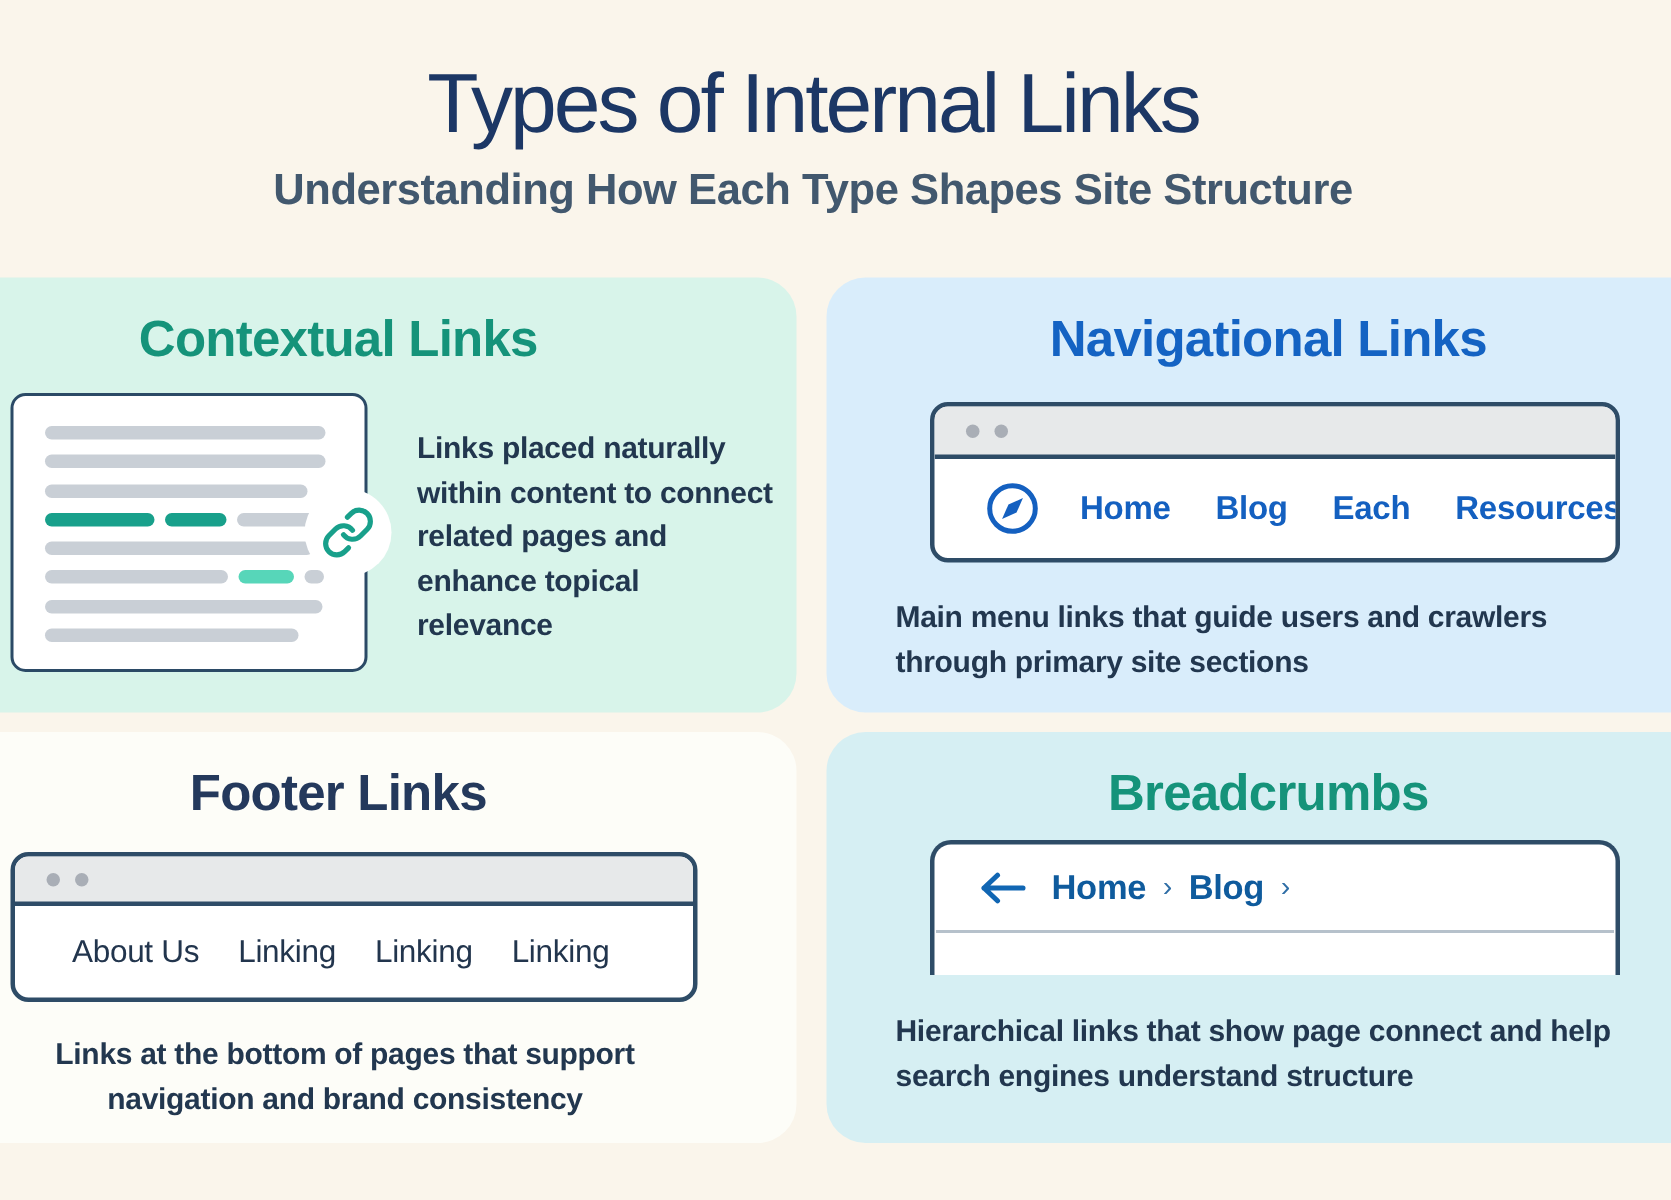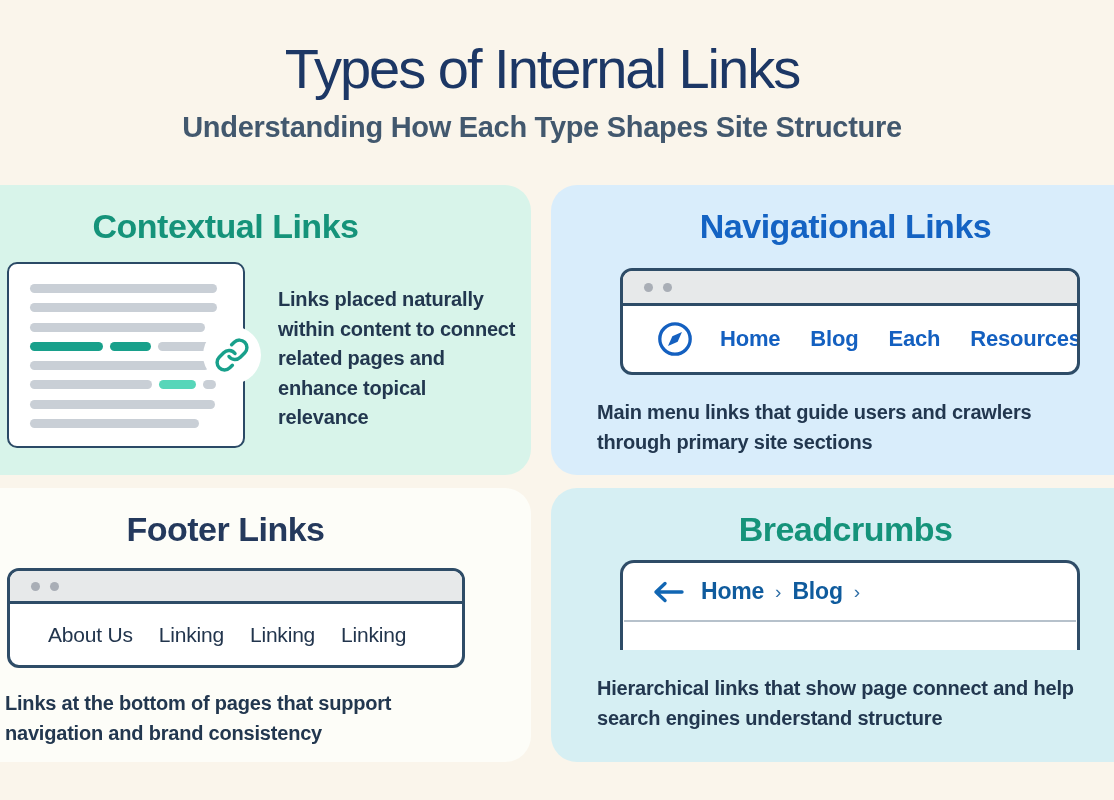--- a/index.html
+++ b/index.html
@@ -32,21 +32,21 @@
   .title-green{color:#15937a;}
   .title-blue{color:#1463c3;}
   .title-navy{color:#24395c;}
   .desc{
     position:absolute;font-size:20px;line-height:30px;color:#22374f;
     letter-spacing:-0.2px;
     font-weight:bold;
   }
   .desc-contextual{left:358px;top:100px;width:240px;line-height:29.5px;}
   .desc-navigational{left:46px;top:212px;width:478px;}
-  .desc-footer{left:85px;top:200px;width:450px;}
+  .desc-footer{left:85px;top:200px;width:450px;text-align:center;}
   .desc-breadcrumbs{left:46px;top:185px;width:505px;}
   
   .doc{
     position:absolute;left:87px;top:77px;width:238px;height:186px;
     background:#ffffff;border:2.5px solid #2b4a66;border-radius:10px;
     padding:20px 0 0 21px;box-sizing:border-box;
   }
   .doc-row{display:flex;gap:7px;height:9px;margin-bottom:10.3px;}
   .bar{height:9px;border-radius:5px;flex:none;}
   .gray{background:#c9cfd6;}

